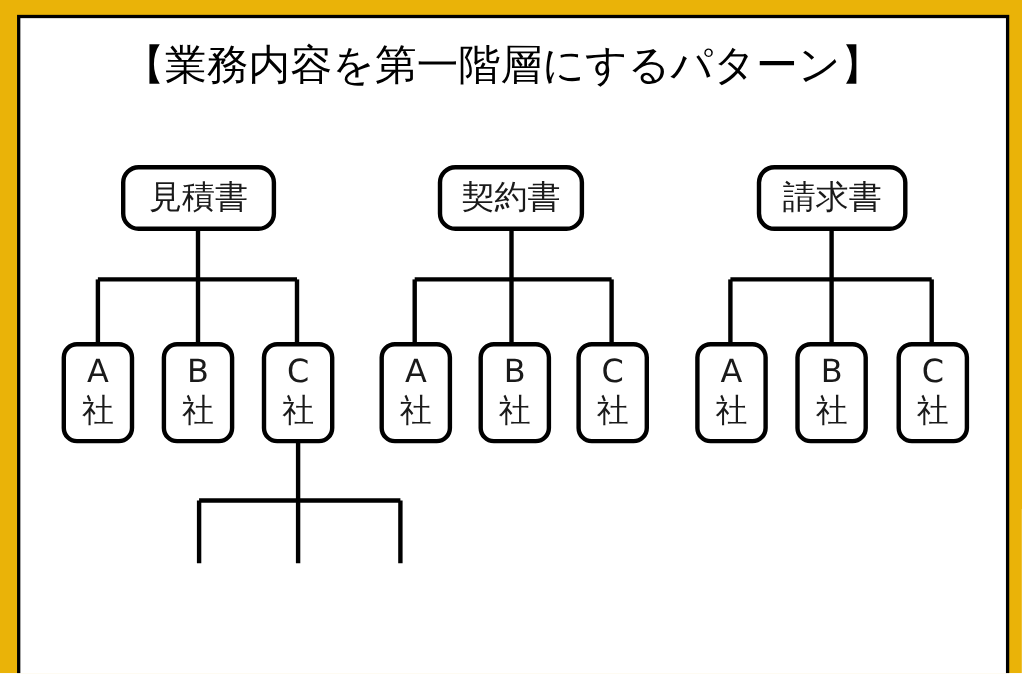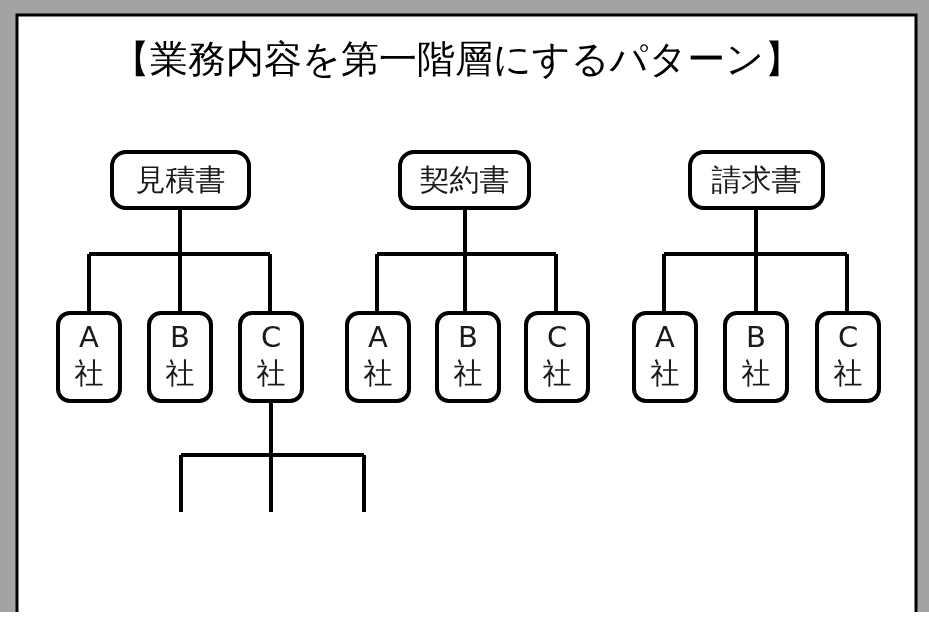--- a/index.html
+++ b/index.html
@@ -8,21 +8,21 @@
     padding: 0;
     background: #ffffff;
   }
   body {
     font-family: "DejaVu Sans", "Liberation Sans", sans-serif;
   }
   #diagram-root {
     position: relative;
     width: 929px;
     height: 612px;
-    background: #a3a3a3;
+    background: #eab308;
     overflow: hidden;
   }
   svg#org-chart {
     display: block;
     width: 929px;
     height: 634px;
   }
   .frame-rect {
     fill: #ffffff;
     stroke: #000000;

